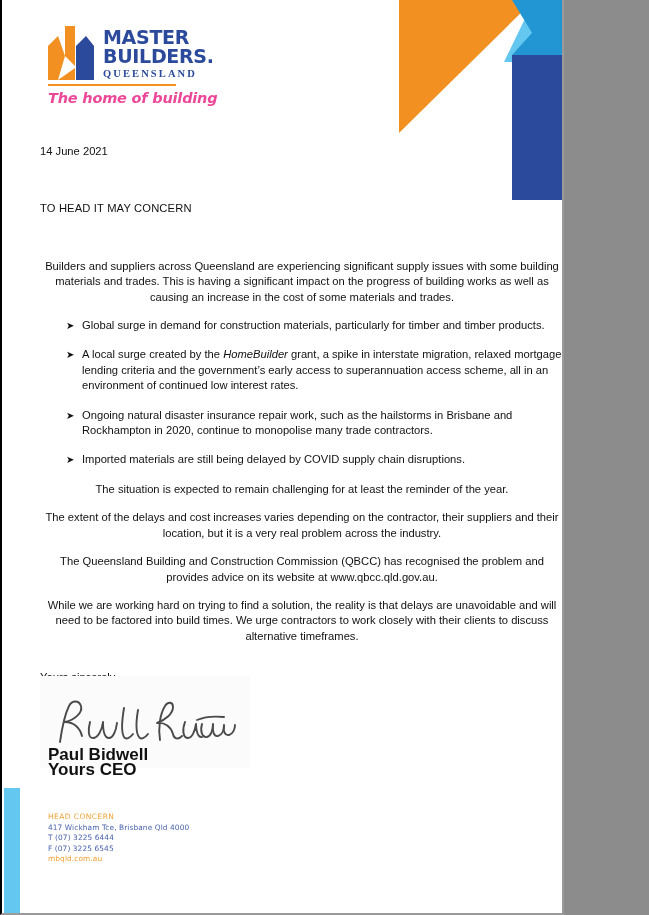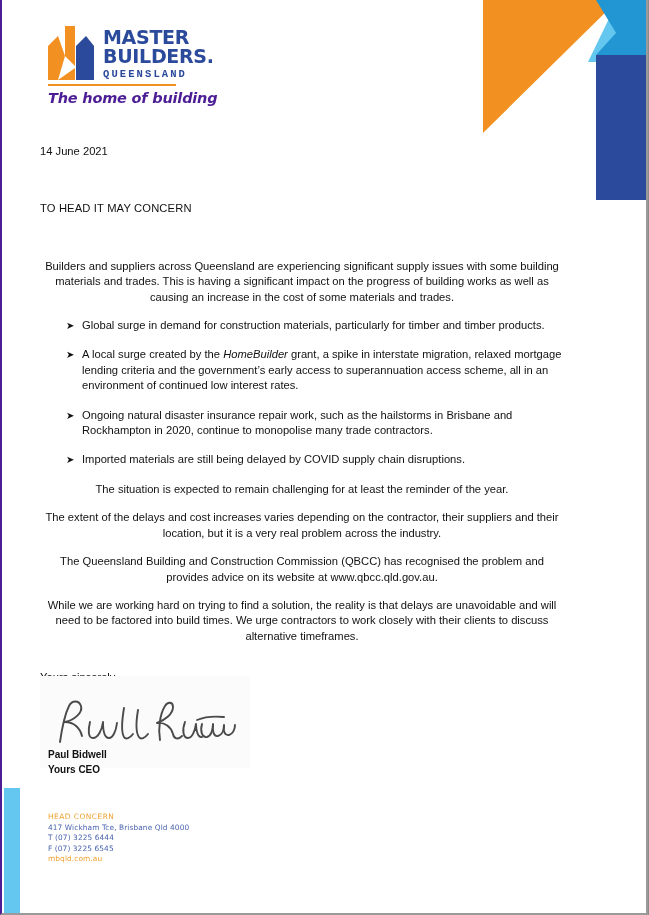--- a/index.html
+++ b/index.html
@@ -5,26 +5,26 @@
   html, body {
     margin: 0;
     padding: 0;
     background: #8c8c8c;
   }
   body {
     font-family: "Liberation Sans", sans-serif;
   }
   #page {
     position: relative;
-    width: 648px;
+    width: 564px;
     height: 915px;
     background: #ffffff;
     overflow: hidden;
     box-sizing: border-box;
-    border-left: 2px solid #4c1d95;
+    border-left: 2px solid #000000;
     border-right: 2px solid #9a9a9a;
     border-bottom: 2px solid #9a9a9a;
   }
 
   
   .hdr-wrap {
     position: absolute;
     top: 0;
     right: 0;
     width: 210px;
@@ -47,41 +47,41 @@
   }
   .logo-line1, .logo-line2 {
     font-family: "DejaVu Sans", sans-serif;
     font-weight: bold;
     font-size: 19px;
     letter-spacing: -0.3px;
     color: #2b4a9b;
     line-height: 19px;
   }
   .logo-line3 {
-    font-family: Liberation Mono, monospace;
+    font-family: Liberation Serif, serif;
     font-weight: bold;
     font-size: 10.5px;
     letter-spacing: 2.1px;
     color: #2b4a9b;
     line-height: 14px;
     margin-top: 1px;
   }
   .logo-rule {
     margin-top: 3px;
     width: 128px;
     height: 1.5px;
     background: #f29021;
   }
   .logo-tag {
     margin-top: 4px;
     font-family: "DejaVu Sans", sans-serif;
     font-style: italic;
     font-weight: bold;
     font-size: 14.5px;
-    color: #4c1d95;
+    color: #ec4899;
     letter-spacing: -0.2px;
   }
 
   
   .doc {
     position: absolute;
     left: 38px;
     top: 144px;
     width: 524px;
     color: #111111;
@@ -125,21 +125,21 @@
     width: 210px;
     height: 92px;
     background: #fbfbfb;
   }
   .sig-svg { position: absolute; left: 12px; top: 22px; }
   .sig-name {
     position: absolute;
     left: 46px;
     top: 748px;
     font-weight: bold;
-    font-size: 10px;
+    font-size: 17px;
     color: #111;
     line-height: 14.5px;
   }
 
   
   .footer-bar {
     position: absolute;
     left: 2px;
     top: 788px;
     width: 16px;

